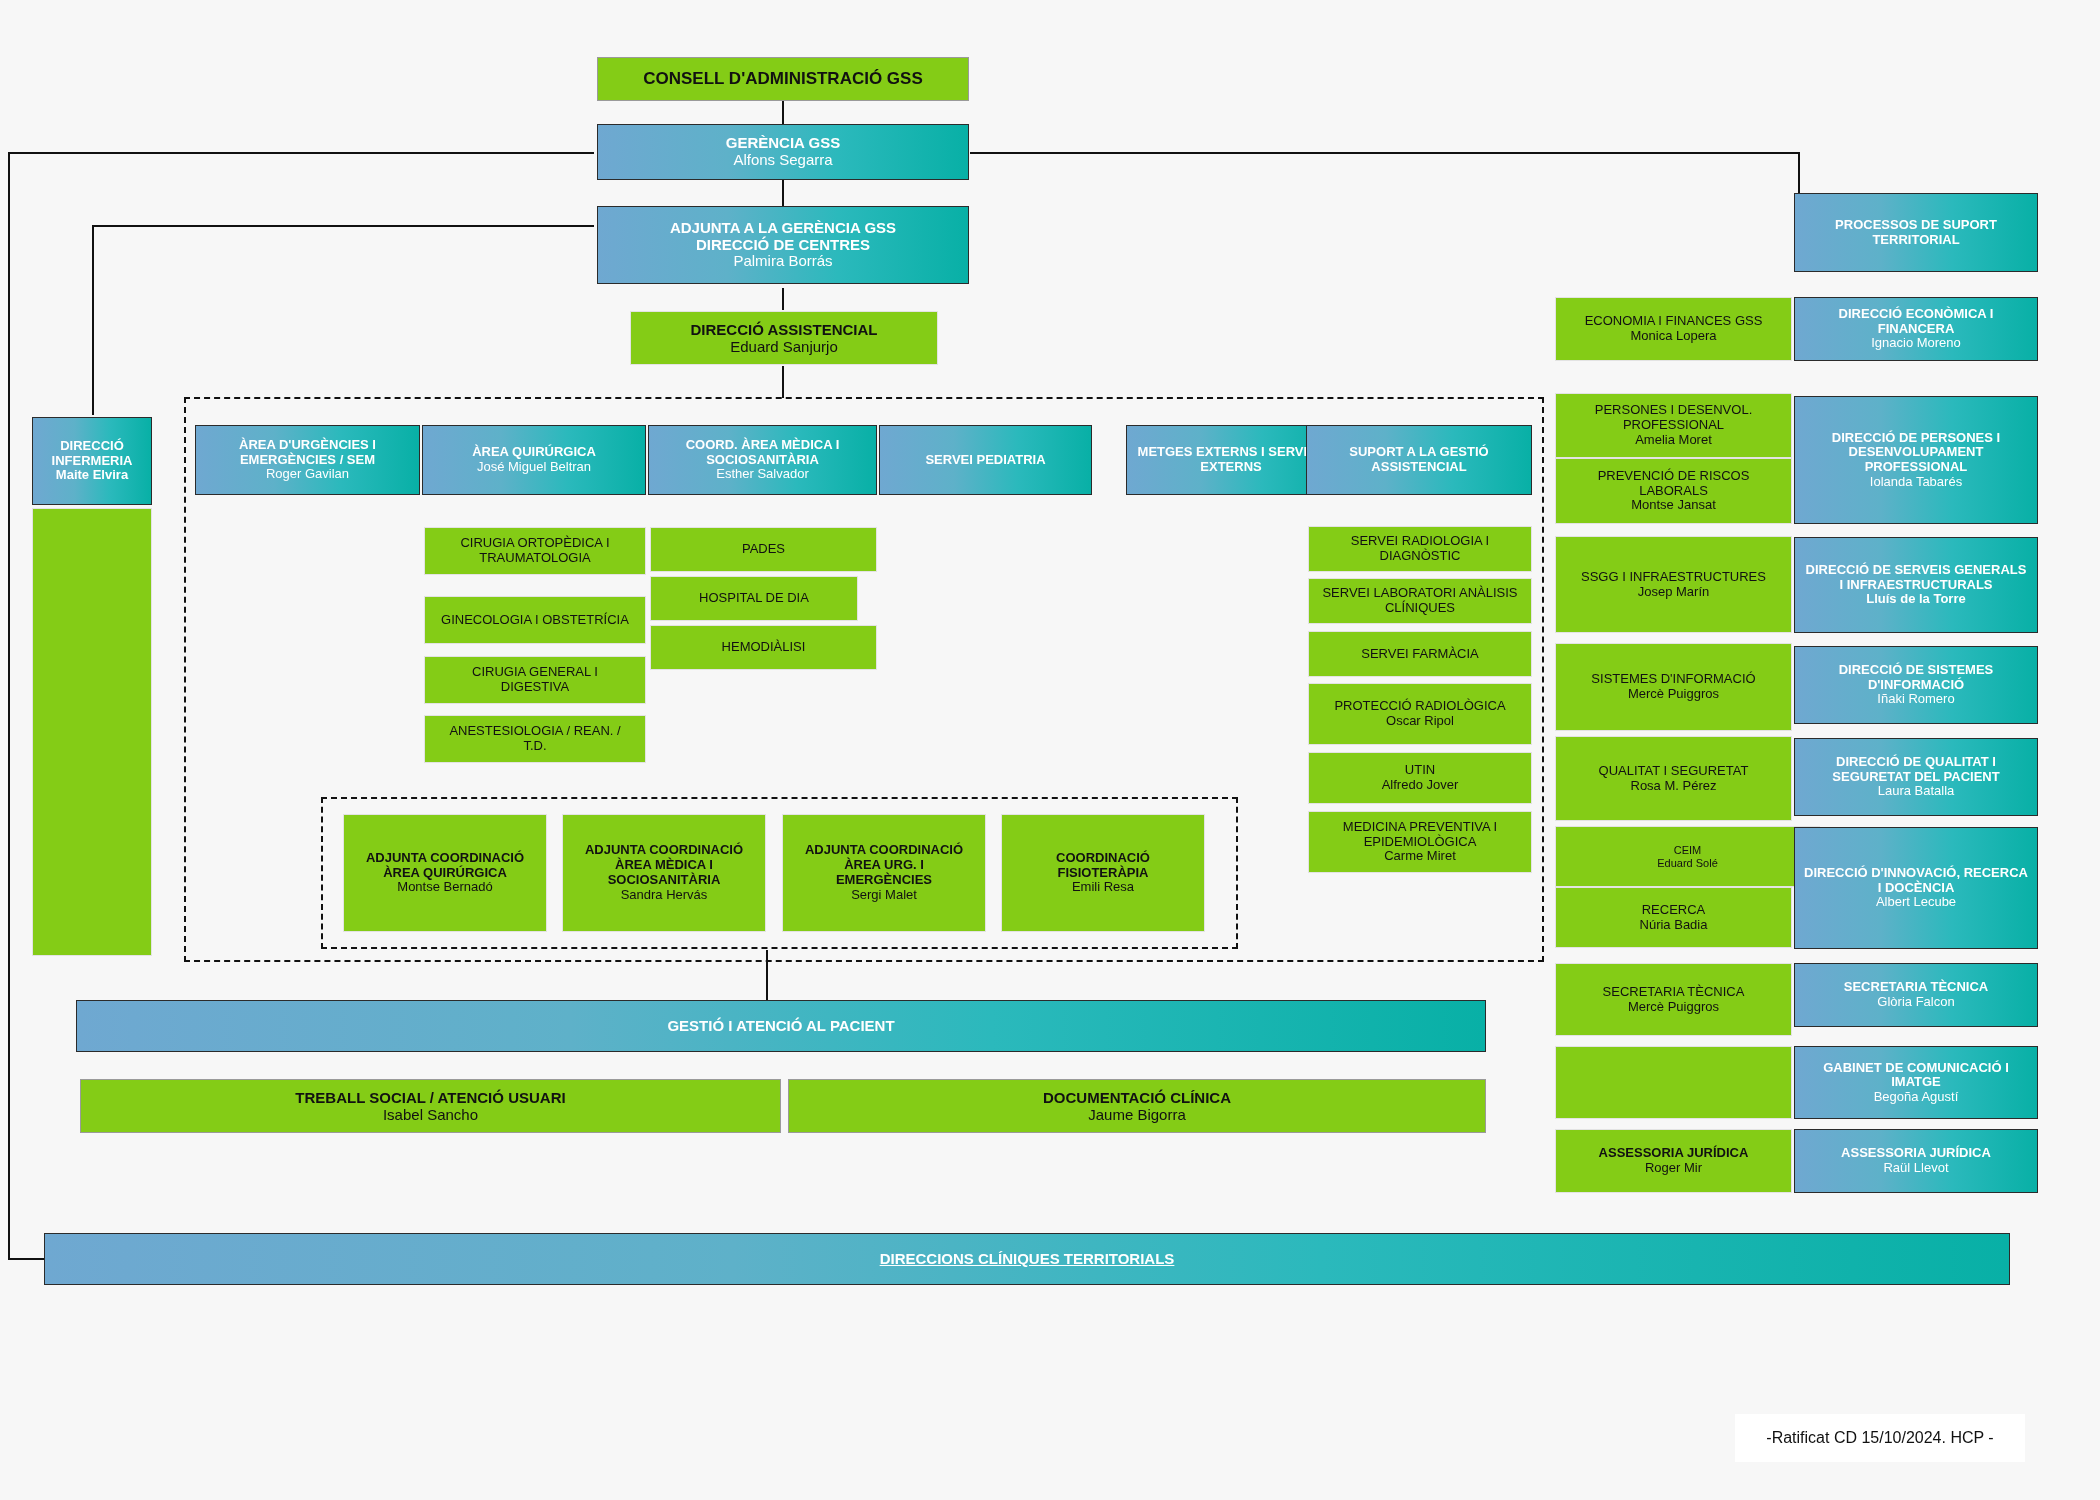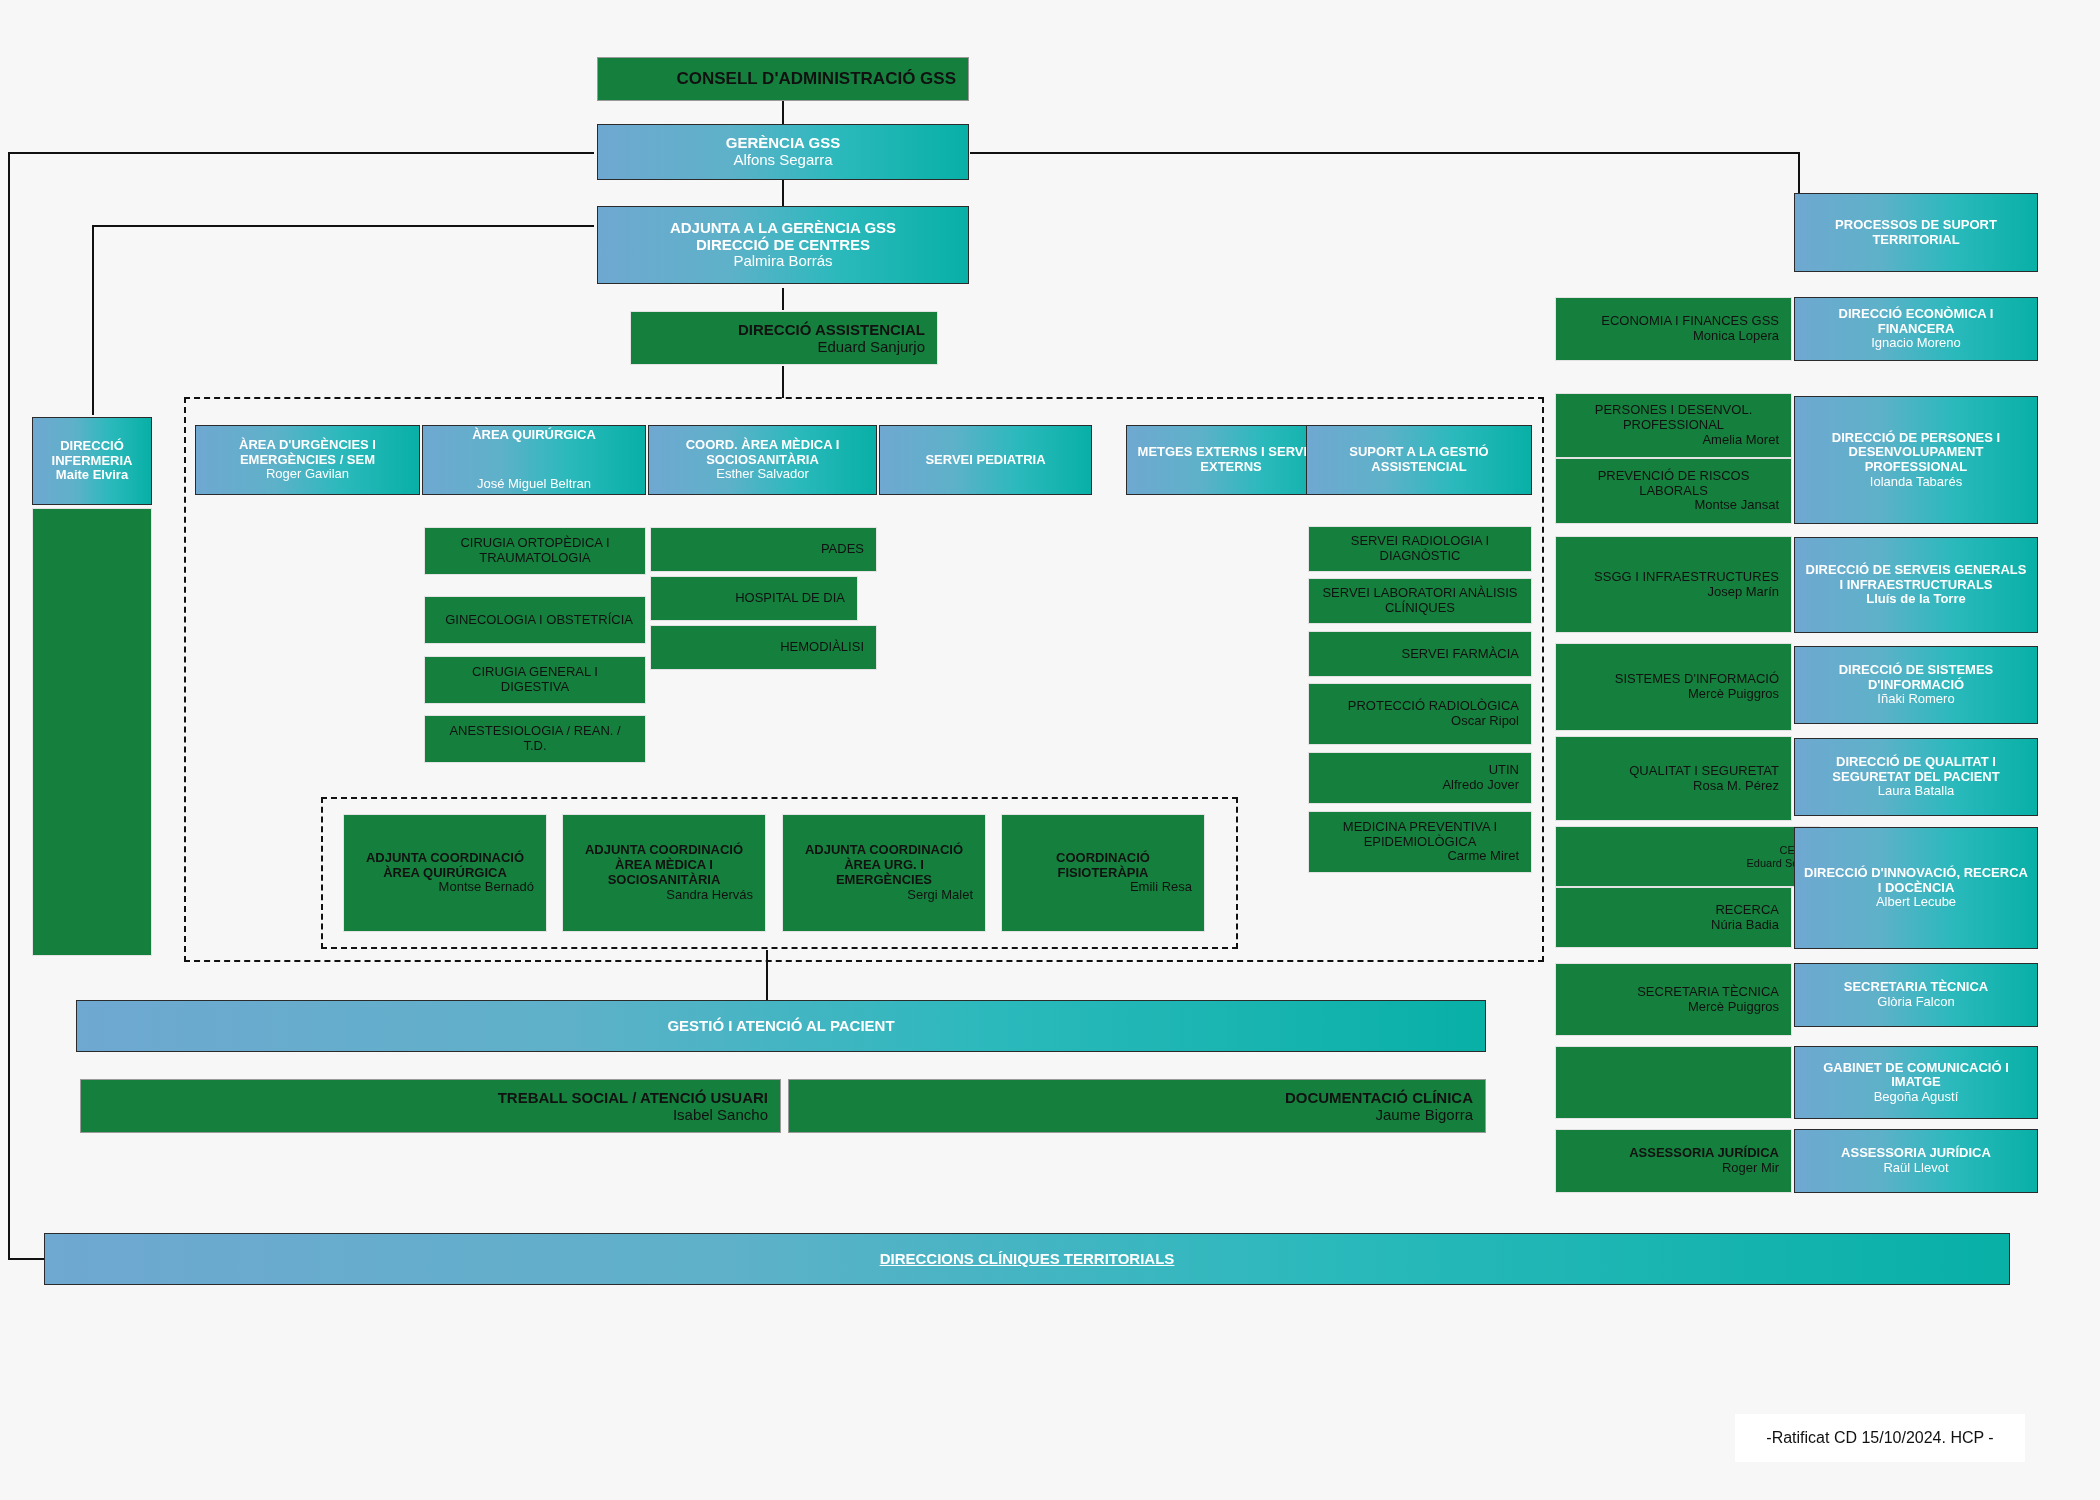--- a/index.html
+++ b/index.html
@@ -23,25 +23,25 @@
     display:flex; flex-direction:column;
     align-items:center; justify-content:center;
     text-align:center;
     padding: 2px 8px;
   }
   .grad .t { font-weight:bold; line-height:1.12; }
   .grad .p { font-weight:normal; line-height:1.12; }
 
   
   .white {
-    background:#15803d;
+    background:#84cc16;
     border:1px solid #e3e3e3;
     color:#111;
     display:flex; flex-direction:column;
-    align-items:flex-end; justify-content:center;
+    align-items:center; justify-content:center;
     text-align:center;
     padding:2px 12px;
   }
   .white.hard { border:1px solid #9a9a9a; }
   .white .t { line-height:1.14; }
   .white .p { line-height:1.14; }
 
   
   .ln { position:absolute; background:#111; }
   .vl { width:2px; }
@@ -118,21 +118,21 @@
     <span class="t">Maite Elvira</span>
   </div>
   <div class="box white" style="left:32px; top:508px; width:120px; height:448px;"></div>
 
   <div class="dashed" style="left:184px; top:397px; width:1360px; height:565px;"></div>
 
   <div class="box grad" style="left:195px; top:425px; width:225px; height:70px; font-size:13px;">
     <span class="t">ÀREA D'URGÈNCIES I EMERGÈNCIES / SEM</span>
     <span class="p">Roger Gavilan</span>
   </div>
-  <div class="box grad" style="left:422px; top:425px; width:224px; height:70px; font-size:13px;justify-content:space-between;">
+  <div class="box grad" style="left:422px; top:425px; width:224px; height:70px; font-size:13px;">
     <span class="t">ÀREA QUIRÚRGICA</span>
     <span class="p">José Miguel Beltran</span>
   </div>
   <div class="box grad" style="left:648px; top:425px; width:229px; height:70px; font-size:13px;">
     <span class="t">COORD. ÀREA MÈDICA I SOCIOSANITÀRIA</span>
     <span class="p">Esther Salvador</span>
   </div>
   <div class="box grad" style="left:879px; top:425px; width:213px; height:70px; font-size:13px;">
     <span class="t">SERVEI PEDIATRIA</span>
   </div>

